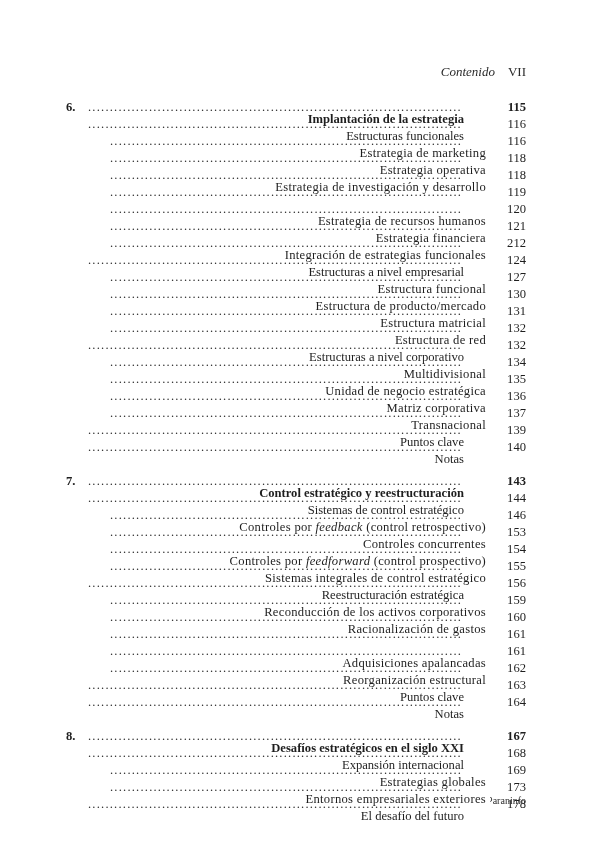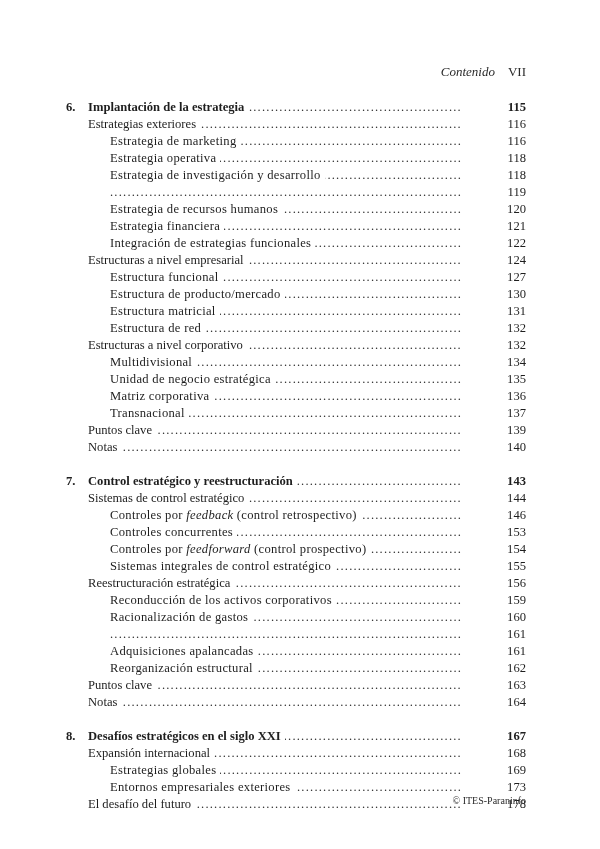--- a/index.html
+++ b/index.html
@@ -13,21 +13,21 @@
     font-size: 13px; color: #2a2a2a;
   }
   .running-head .section { font-style: italic; margin-right: 10px; }
   .toc { position: absolute; top: 99px; left: 66px; width: 460px; }
   .chapter { margin-bottom: 17px; }
   .row {
     position: relative; height: 17px; line-height: 17px; font-size: 12.6px;
     white-space: nowrap;
   }
   .row .num { position: absolute; left: 0; font-weight: bold; }
-  .row .label { position: absolute; top: 0; overflow: hidden; width: 380px; }
+  .row .label { position: absolute; top: 12px; overflow: hidden; width: 380px; text-align: right; }
   .row .label .txt { background: #fff; padding-right: 4px; position: relative; z-index: 1; }
   .row .dots {
     position: absolute; top: 0; height: 17px; right: 64px; overflow: hidden;
     letter-spacing: 1.2px; color: #333;
   }
   .row.lvl0 .label { left: 22px; font-weight: bold; }
   .row.lvl1 .label { left: 22px; }
   .row.lvl2 .label { left: 44px; letter-spacing: 0.3px; }
   .row.lvl0 .dots { left: 22px; }
   .row.lvl1 .dots { left: 22px; }
@@ -49,21 +49,21 @@
 <div class="toc" id="toc">
     <div class="chapter">
       <div class="row lvl0">
         <span class="num">6.</span>
         <span class="dots">..........................................................................................................................................</span>
         <span class="label"><span class="txt">Implantación de la estrategia</span></span>
         <span class="page">115</span>
       </div>
       <div class="row lvl1">
         <span class="dots">..........................................................................................................................................</span>
-        <span class="label"><span class="txt"><span>Estrategias exteriores</span></span></span>
+        <span class="label"><span class="txt"><span>Estructuras funcionales</span></span></span>
         <span class="page">116</span>
       </div>
       <div class="row lvl2">
         <span class="dots">..........................................................................................................................................</span>
         <span class="label"><span class="txt"><span>Estrategia de marketing</span></span></span>
         <span class="page">116</span>
       </div>
       <div class="row lvl2">
         <span class="dots">..........................................................................................................................................</span>
         <span class="label"><span class="txt"><span>Estrategia operativa</span></span></span>
@@ -84,21 +84,21 @@
         <span class="page">120</span>
       </div>
       <div class="row lvl2">
         <span class="dots">..........................................................................................................................................</span>
         <span class="label"><span class="txt"><span>Estrategia financiera</span></span></span>
         <span class="page">121</span>
       </div>
       <div class="row lvl2">
         <span class="dots">..........................................................................................................................................</span>
         <span class="label"><span class="txt"><span>Integración de estrategias funcionales</span></span></span>
-        <span class="page">122</span>
+        <span class="page">212</span>
       </div>
       <div class="row lvl1">
         <span class="dots">..........................................................................................................................................</span>
         <span class="label"><span class="txt"><span>Estructuras a nivel empresarial</span></span></span>
         <span class="page">124</span>
       </div>
       <div class="row lvl2">
         <span class="dots">..........................................................................................................................................</span>
         <span class="label"><span class="txt"><span>Estructura funcional</span></span></span>
         <span class="page">127</span>

